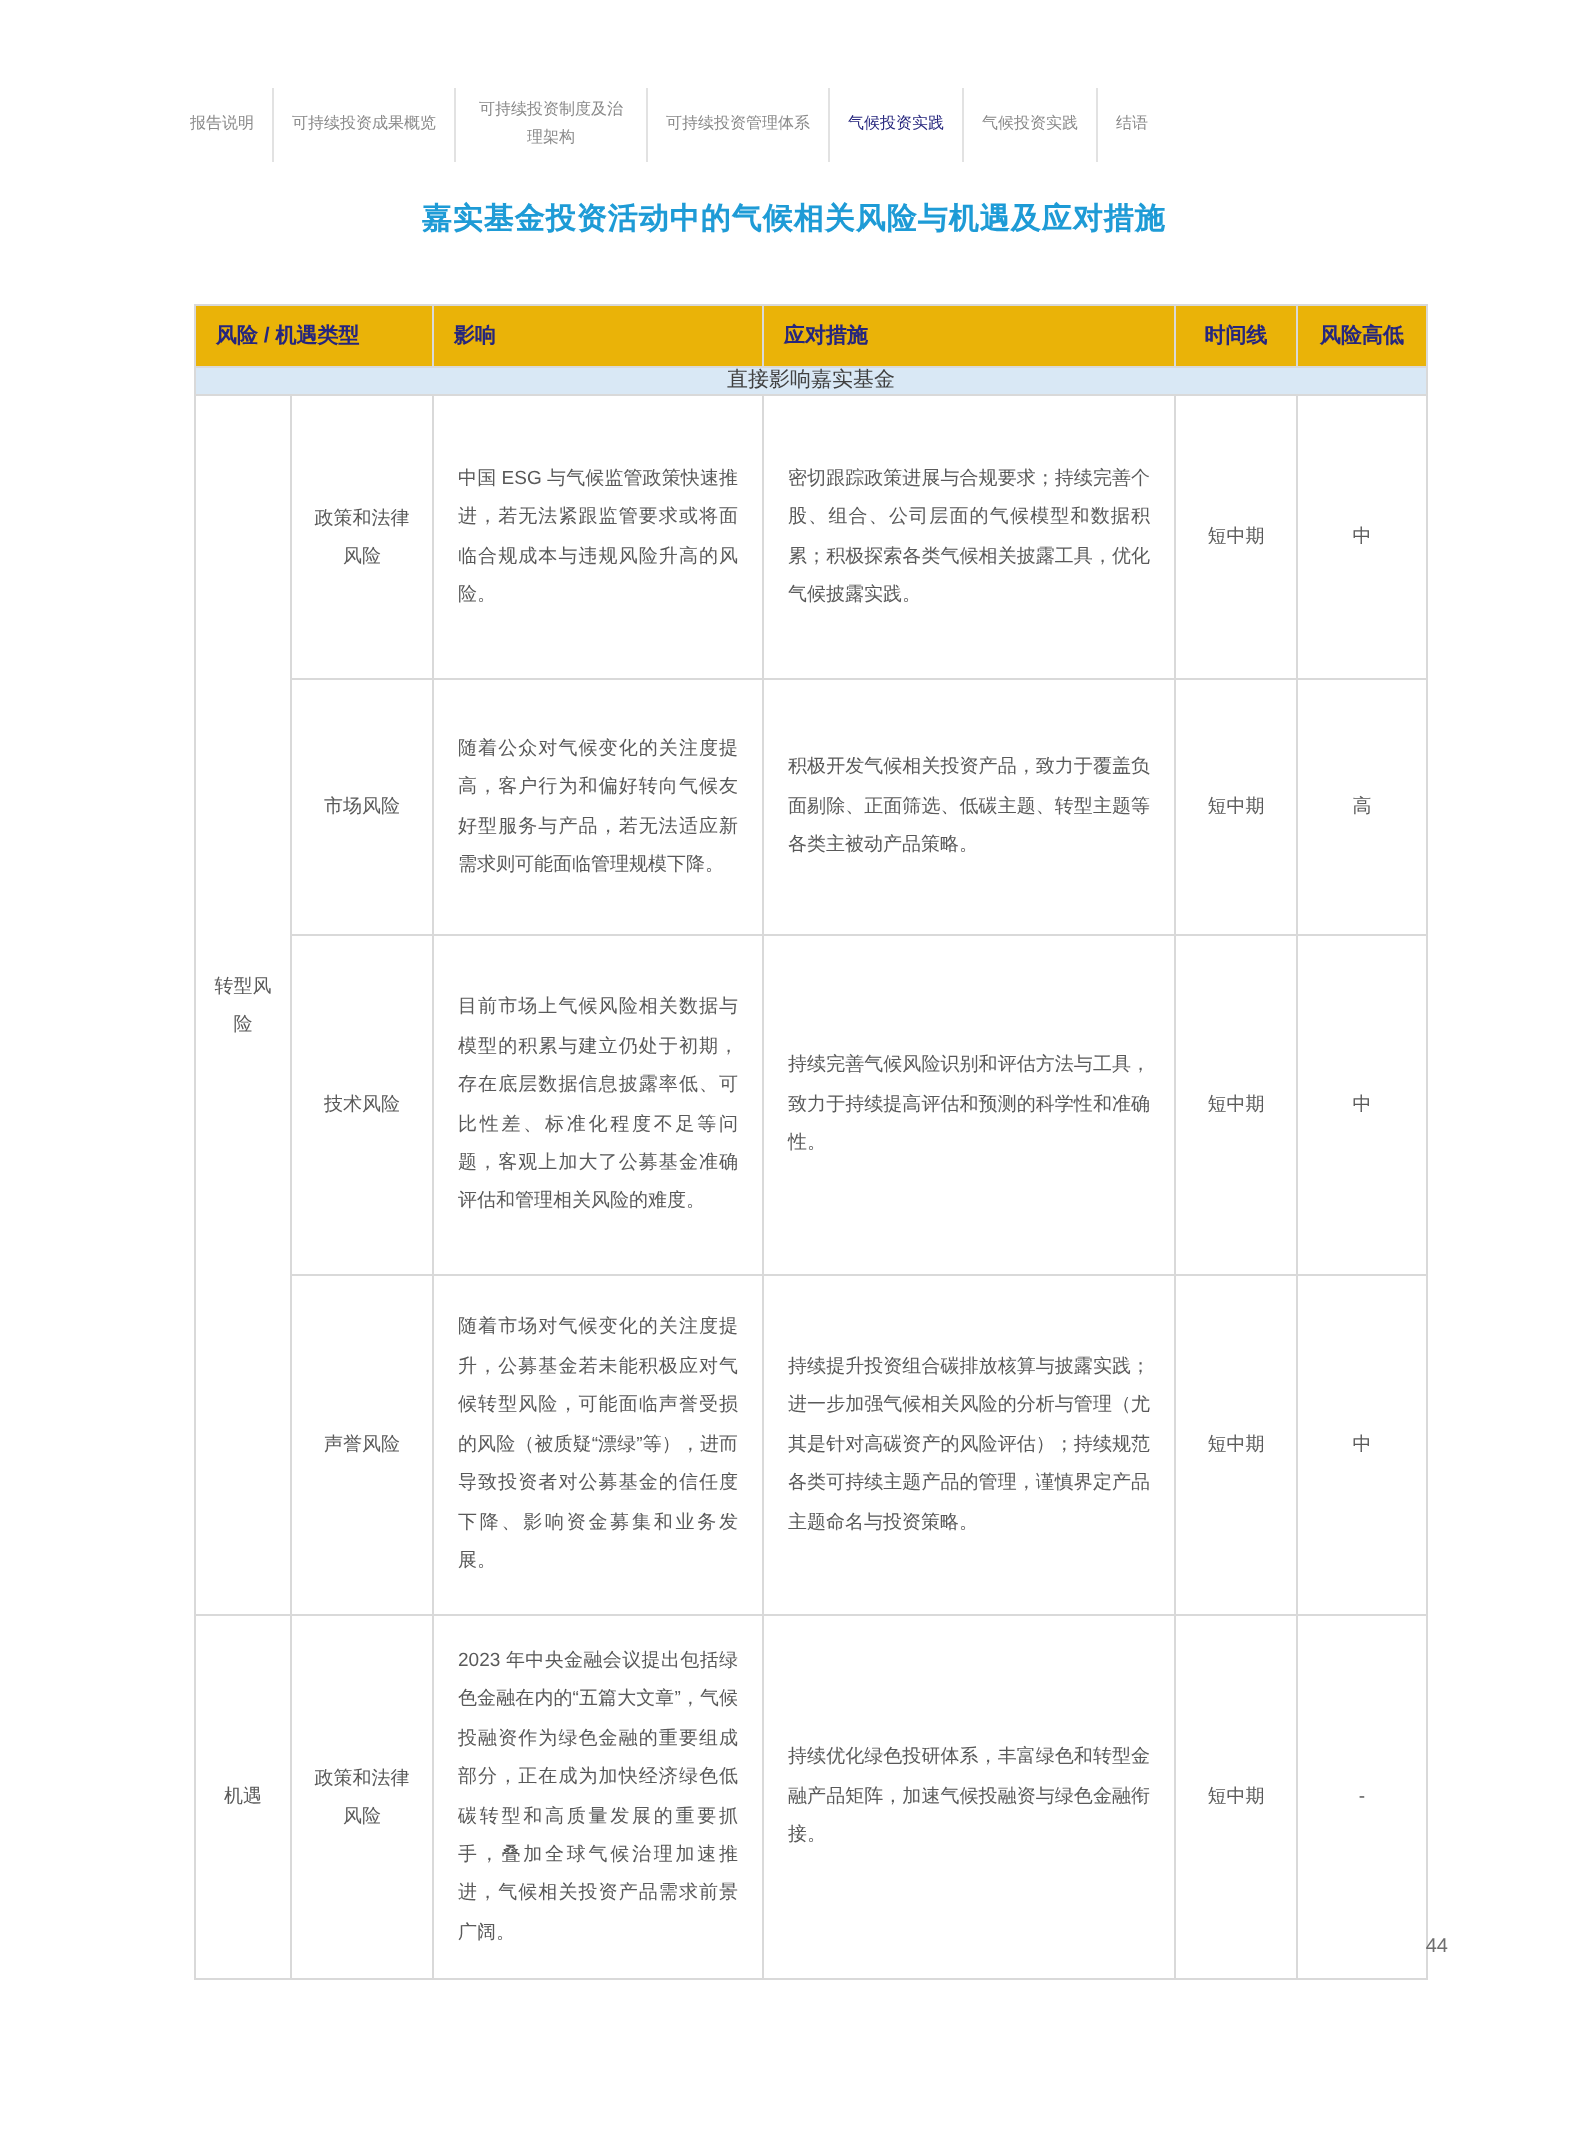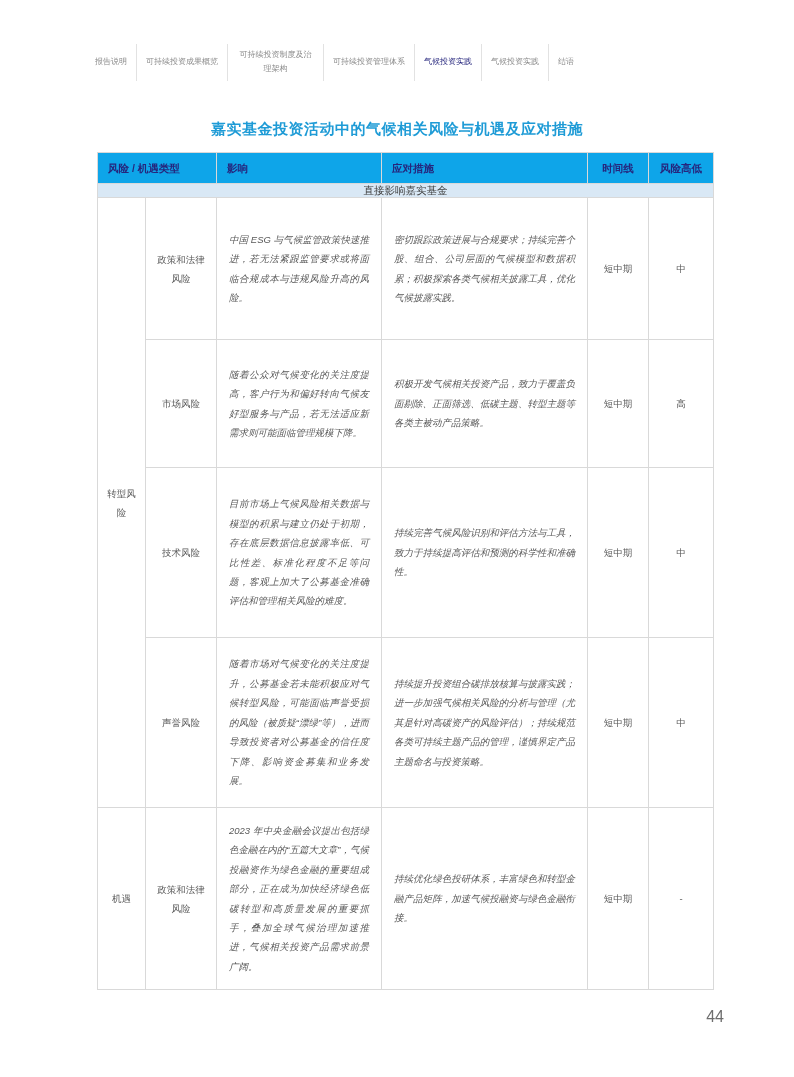--- a/index.html
+++ b/index.html
@@ -28,64 +28,62 @@
   }
   .topnav .nav-item:last-child { border-right: none; }
   .topnav .nav-item.active { color: #26267d; font-weight: normal; }
 
   
   .page-title {
     position: absolute; top: 100px; left: 0; width: 100%;
     text-align: center;
     color: #1e9bd6; font-size: 15px; font-weight: bold;
     letter-spacing: 0.5px;
-    margin-top: 20px;
   }
 
   
   table.report-table {
     position: absolute; top: 152px; left: 97px;
     width: 616px;
     border-collapse: collapse;
     table-layout: fixed;
     font-size: 9.5px;
   }
   .report-table td, .report-table th {
     border: 1px solid #d9d9d9;
     vertical-align: middle;
     color: #595959;
     line-height: 2.05;
   }
   .report-table thead th {
     color: #26267d; font-size: 10.5px; font-weight: bold;
     height: 31px; text-align: left; padding: 0 0 0 10px;
-    background: #0ea5e9; line-height: 1.2;
+    background: #eab308; line-height: 1.2;
   }
   .report-table thead th.center { text-align: center; padding: 0; }
   .report-table tr.section-row td {
     background: #d9e8f5;
     height: 14px; text-align: center;
     color: #404040; font-size: 10.5px;
     line-height: 1.2;
   }
   .report-table td.type-cell {
     text-align: center; padding: 4px 8px;
     line-height: 2.0;
   }
   .report-table td.text-cell {
     padding: 10px 12px; text-align: justify;
     text-justify: inter-ideograph;
-    font-style: italic;
   }
   .report-table td.mini-cell { text-align: center; padding: 0 4px; line-height: 1.4; }
 
   
   .page-number {
-    position: absolute; top: 1008px; right: 70px;
-    color: #6e6e6e; font-size: 16px;
+    position: absolute; top: 968px; right: 70px;
+    color: #6e6e6e; font-size: 10px;
   }
 </style>
 </head>
 <body>
 
 <nav class="topnav">
   <div class="nav-item">报告说明</div>
   <div class="nav-item">可持续投资成果概览</div>
   <div class="nav-item">可持续投资制度及治理架构</div>
   <div class="nav-item">可持续投资管理体系</div>

